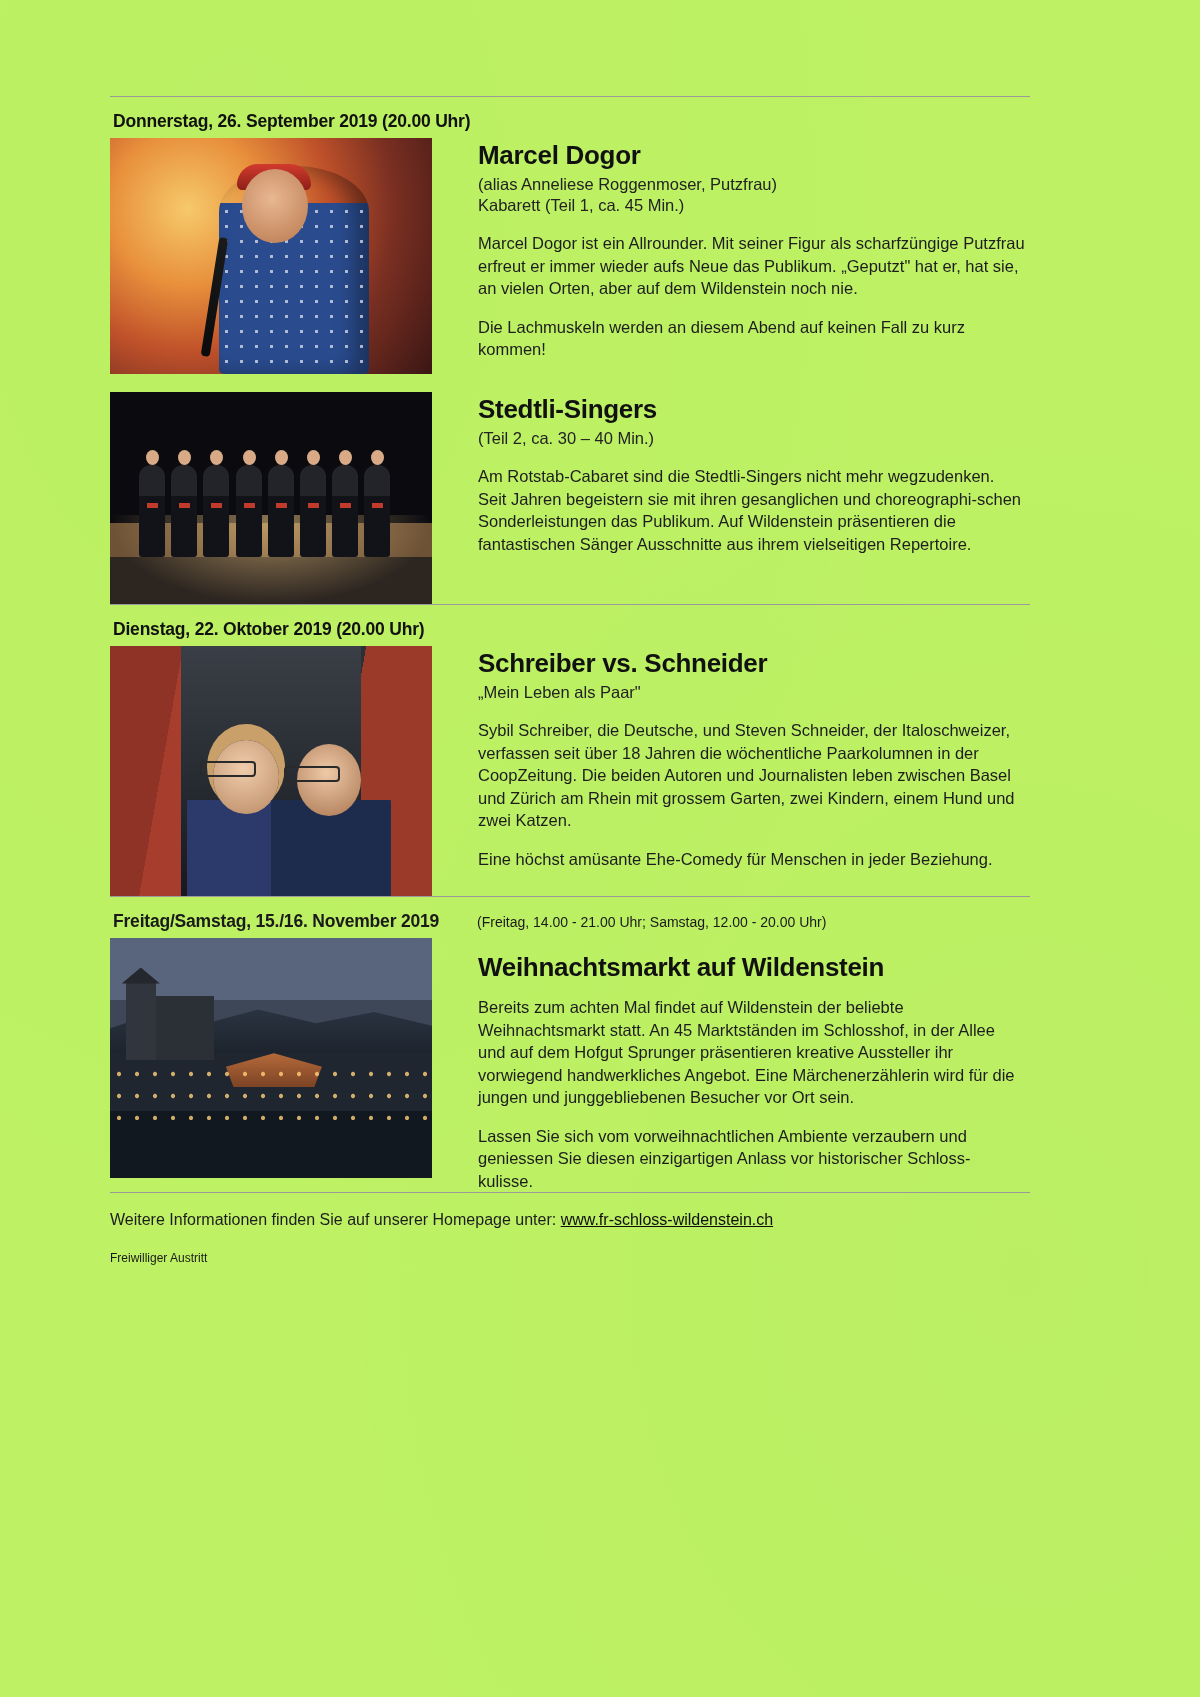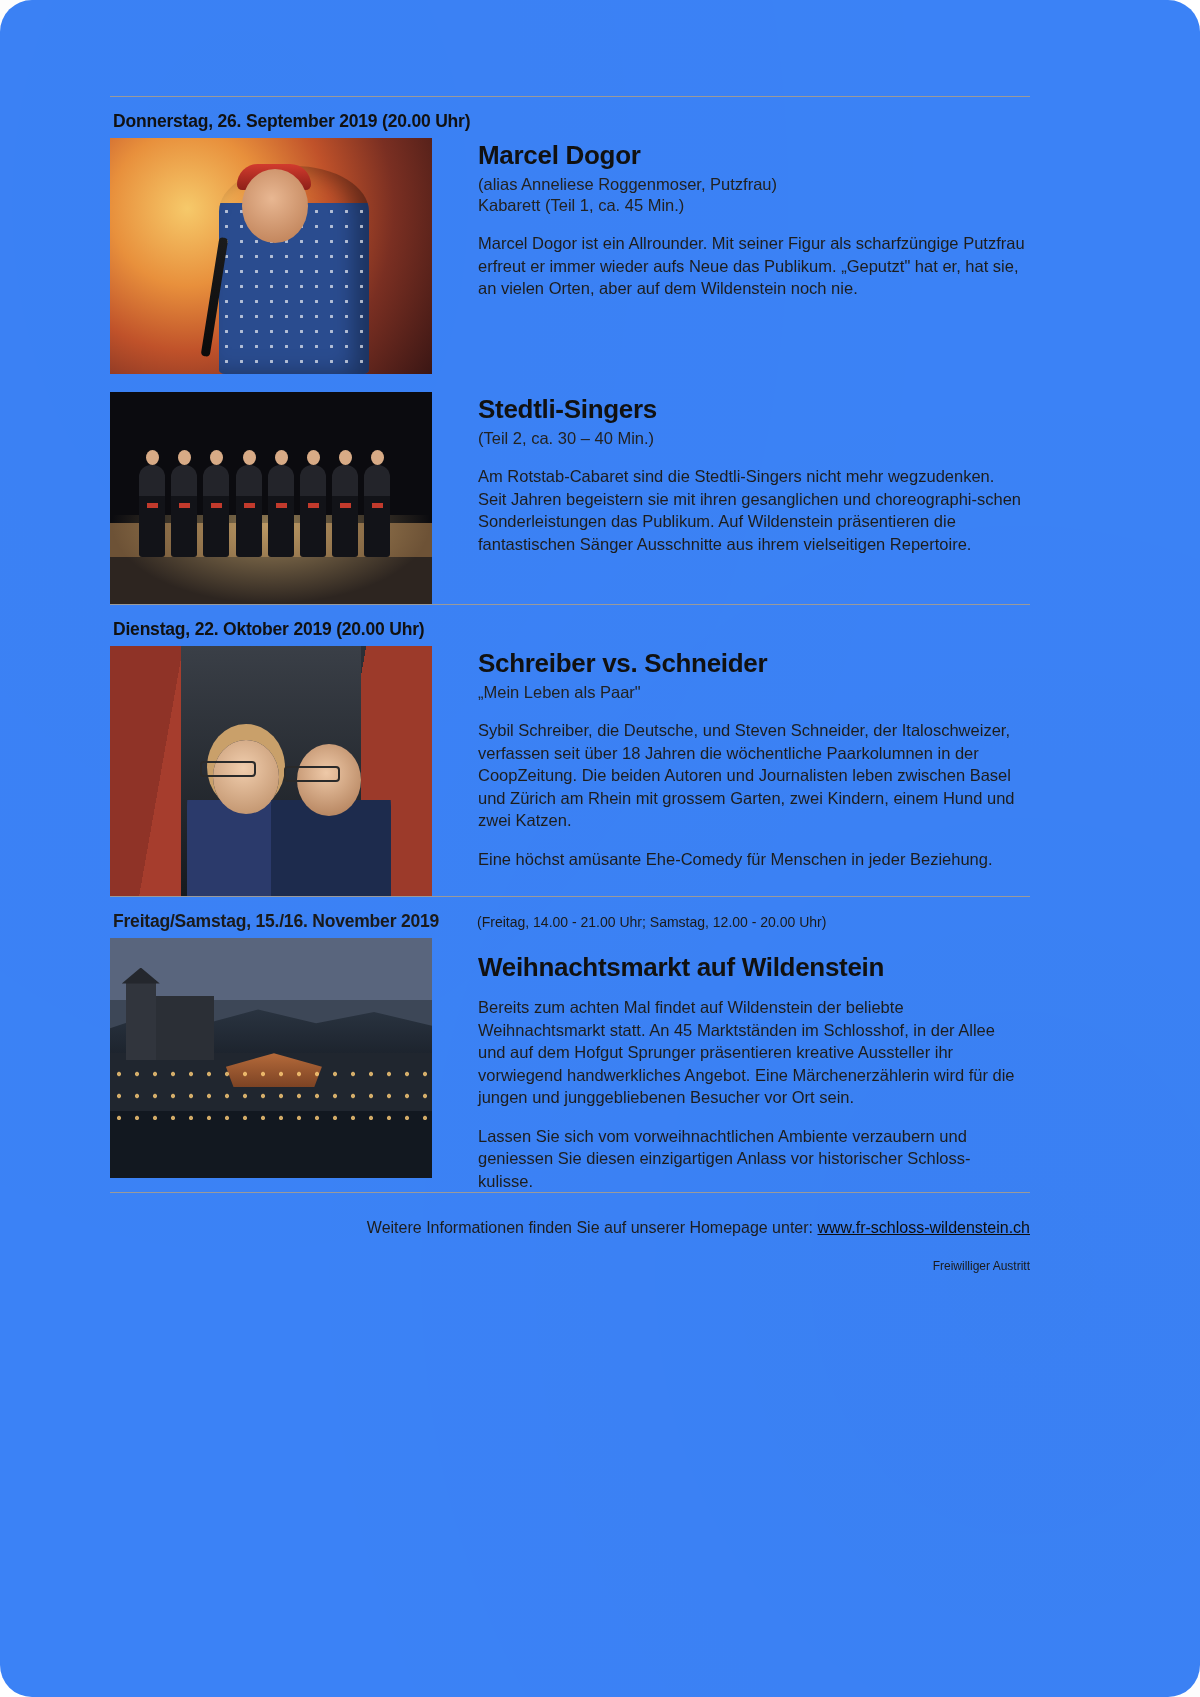--- a/index.html
+++ b/index.html
@@ -11,22 +11,21 @@
     width: 1200px;
     height: 1697px;
     position: relative;
     font-family: "Liberation Sans", sans-serif;
     color: #1a1a1a;
     overflow: hidden;
   }
   .page {
     position: absolute;
     inset: 0;
-    background: #3b82f6;
-    border-radius: 32px;
+    background: #bef264;
   }
   
   .page::before {
     content: "";
     position: absolute;
     inset: 0;
     background:
       radial-gradient(ellipse at 20% 12%, rgba(0,0,0,0.012), rgba(0,0,0,0) 60%),
       radial-gradient(ellipse at 85% 75%, rgba(0,0,0,0.015), rgba(0,0,0,0) 55%);
     pointer-events: none;
@@ -253,22 +252,22 @@
   }
   .img-market .lights {
     position:absolute; left:0; right:0; top:52%; height:24%;
     background-image: radial-gradient(rgba(255,206,120,0.95) 1.6px, rgba(255,206,120,0) 2.2px);
     background-size: 18px 22px;
     opacity: 0.85;
   }
 
   
   .footer {
-    margin-top: 26px;
-    text-align: right;
+    margin-top: 18px;
+    text-align: left;
   }
   .footer .info {
     font-size: 16px;
     color: #1d1d1d;
   }
   .footer .info a {
     color: #0e0e0e;
     text-decoration: underline;
   }
   .footer .austritt {
@@ -310,20 +309,21 @@
           <div class="dots"></div>
           <div class="scarf"></div>
           <div class="head"></div>
           <div class="mic"></div>
         </div>
         <div class="txt">
           <h2 class="title">Marcel Dogor</h2>
           <p class="subtitle">(alias Anneliese Roggenmoser, Putzfrau)</p>
           <p class="subtitle">Kabarett (Teil 1, ca. 45 Min.)</p>
           <p class="body">Marcel Dogor ist ein Allrounder. Mit seiner Figur als scharfzüngige Putzfrau erfreut er immer wieder aufs Neue das Publikum. „Geputzt" hat er, hat sie, an vielen Orten, aber auf dem Wildenstein noch nie.</p>
+          <p class="body">Die Lachmuskeln werden an diesem Abend auf keinen Fall zu kurz kommen!</p>
         </div>
       </div>
 
       <div class="block" style="margin-top:18px;">
         <div class="photo img-singers">
           <div class="stage-glow"></div>
           <div class="men">
             <i style="left:9%;"></i>
             <i style="left:19%;"></i>
             <i style="left:29%;"></i>

